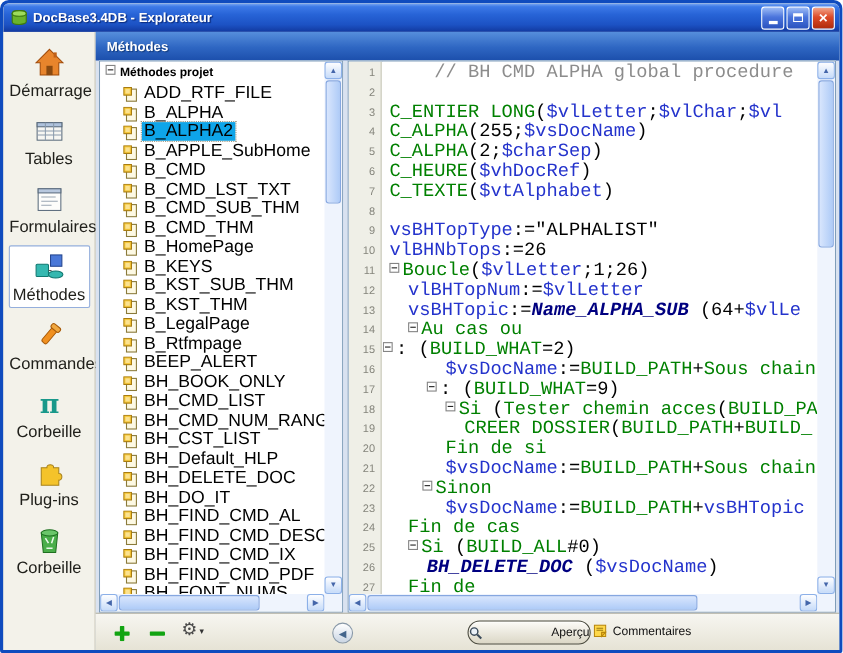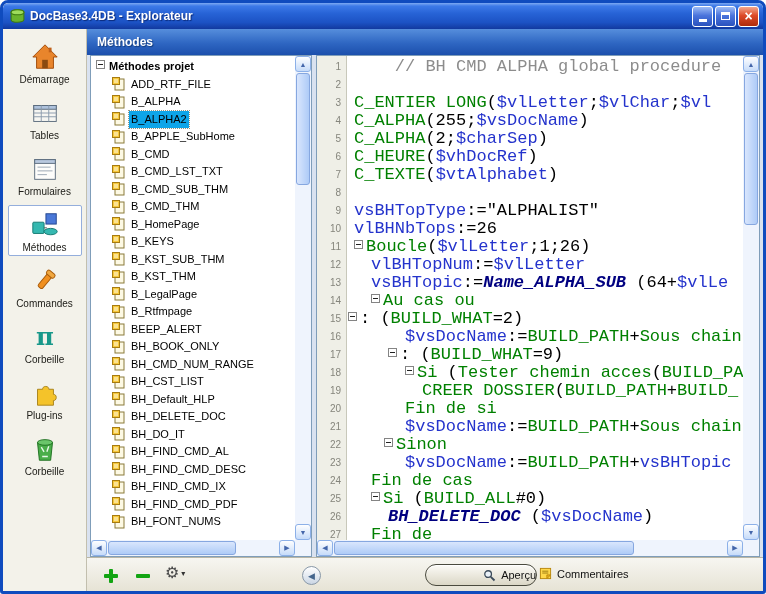--- a/index.html
+++ b/index.html
@@ -21,37 +21,37 @@
   .glyph-min { width:8px; height:3px; background:#fff; margin-top:9px; }
   .glyph-max { width:9px; height:8px; border:1px solid #fff; border-top:3px solid #fff; }
   .glyph-close { color:#fff; font-size:14px; font-weight:bold; line-height:1; }
 
   
   .sidebar { position:absolute; top:26px; left:0; bottom:0; width:84px; background:#F3F2EA; border-right:1px solid #C2BFAE; padding-top:8px; }
   .side-item { width:74px; margin:0 auto 5px auto; text-align:center; padding:3px 0 2px 0; border:1px solid transparent; }
   .side-item.selected { background:#FFFFFF; border:1px solid #94AEDC; border-radius:2px; }
   .side-icon { height:32px; display:flex; align-items:center; justify-content:center; }
   .side-icon svg { width:30px; height:30px; }
-  .side-label { font-size:10px; color:#20201B; margin-top:1px; }
+  .side-label { font-size:15px; color:#20201B; margin-top:1px; }
 
   
   .main { position:absolute; top:26px; left:84px; right:0; bottom:0; background:#D9E2F0; }
   .panel-header { height:26px; background:linear-gradient(180deg,#568EDC 0%,#2E66C2 55%,#1C4FAC 100%);
     color:#fff; font-weight:bold; font-size:12px; display:flex; align-items:center; padding-left:10px; text-shadow:1px 1px 1px #123A7A; }
   .content { position:absolute; top:26px; left:3px; right:3px; bottom:34px; }
 
   .pane { position:absolute; top:0; bottom:0; border:1px solid #7F9DB9; background:#fff; overflow:hidden; }
   .tree-pane { left:0; width:222px; }
   .splitter { position:absolute; top:0; bottom:0; left:222px; width:4px; background:#D9E2F0; }
   .editor-pane { left:226px; right:0; }
 
   
   .tree { position:absolute; left:0; top:0; right:16px; bottom:16px; overflow:hidden; padding-top:2px; background:#fff; }
   .tree-root { height:17.5px; line-height:17px; padding-left:5px; font-size:11px; font-weight:bold; color:#000; white-space:nowrap; }
-  .tree-row { height:17.5px; line-height:17px; padding-left:21px; font-size:11px; color:#000; white-space:nowrap; display:flex; align-items:center; }
+  .tree-row { height:17.5px; line-height:17px; padding-left:21px; font-size:16px; color:#000; white-space:nowrap; display:flex; align-items:flex-end; }
   .m-icon { width:13px; height:14px; margin-right:4px; flex:0 0 auto; }
   .m-icon svg { width:13px; height:14px; display:block; }
   .tree-label { padding:0 2px; }
   .tree-row.selected .tree-label { background:#0ea5e9; outline:1px dotted #97937F; }
 
   .fold { display:inline-block; width:9px; height:9px; border:1px solid #848484; background:#fff; position:relative; margin-right:4px; vertical-align:1px; flex:0 0 auto; }
   .fold .fm { position:absolute; left:1px; top:3px; width:5px; height:1px; background:#222; }
 
   
   .gutter { position:absolute; left:0; top:0; bottom:16px; width:30px; background:#EFEFE7; border-right:1px solid #C8C8BA; padding-top:2px; }
@@ -86,21 +86,21 @@
   .tb-icon-btn { position:absolute; top:10px; width:16px; height:16px; display:flex; align-items:center; justify-content:center; }
   .tb-plus { left:16px; } .tb-minus { left:48px; }
   .tb-gear { position:absolute; left:78px; top:7px; display:flex; align-items:center; gap:2px; }
   .gear-glyph { font-size:16px; color:#4A4A4A; line-height:1; }
   .caret-glyph { font-size:8px; color:#333; }
   .nav-back { position:absolute; left:215px; top:8px; width:19px; height:19px; border-radius:50%;
     border:1px solid #8898A8; background:linear-gradient(180deg,#FFFFFF,#CBD6E4);
     display:flex; align-items:center; justify-content:center; color:#44658C; font-size:9px; }
   .apercu-btn { position:absolute; left:338px; top:6px; width:112px; height:22px; border:1px solid #4A4A3E; border-radius:11px;
     background:linear-gradient(180deg,#FCFBF7,#DBD7C6); box-shadow:inset 0 1px 0 #fff;
-    display:flex; align-items:center; justify-content:flex-end; gap:5px; font-size:11px; color:#111; }
+    display:flex; align-items:center; justify-content:space-between; gap:5px; font-size:11px; color:#111; }
   .comments-btn { position:absolute; left:452px; top:9px; display:flex; align-items:center; gap:5px; font-size:11px; color:#111; }
   .small-icon svg { width:13px; height:13px; display:block; }
 </style>
 </head>
 <body>
 
 <div class="window">
 
   <div class="titlebar">
     <span class="app-icon">
@@ -376,20 +376,30 @@
             </div>
             <div class="tree-row">
               <span class="m-icon">
                 <svg viewBox="0 0 13 14">
                   <rect x="3" y="2" width="9" height="11" fill="#FDF9E4" stroke="#8A7A3A"></rect>
                   <rect x="0.5" y="0.5" width="7" height="7" fill="#F6C83A" stroke="#A87C10"></rect>
                   <rect x="2" y="2" width="4" height="4" fill="#FBE290"></rect>
                 </svg>
               </span>
               <span class="tree-label">BH_BOOK_ONLY</span>
+            </div>
+            <div class="tree-row">
+              <span class="m-icon">
+                <svg viewBox="0 0 13 14">
+                  <rect x="3" y="2" width="9" height="11" fill="#FDF9E4" stroke="#8A7A3A"></rect>
+                  <rect x="0.5" y="0.5" width="7" height="7" fill="#F6C83A" stroke="#A87C10"></rect>
+                  <rect x="2" y="2" width="4" height="4" fill="#FBE290"></rect>
+                </svg>
+              </span>
+              <span class="tree-label">BH_CMD_LIST</span>
             </div>
             <div class="tree-row">
               <span class="m-icon">
                 <svg viewBox="0 0 13 14">
                   <rect x="3" y="2" width="9" height="11" fill="#FDF9E4" stroke="#8A7A3A"></rect>
                   <rect x="0.5" y="0.5" width="7" height="7" fill="#F6C83A" stroke="#A87C10"></rect>
                   <rect x="2" y="2" width="4" height="4" fill="#FBE290"></rect>
                 </svg>
               </span>
               <span class="tree-label">BH_CMD_NUM_RANGE</span>

